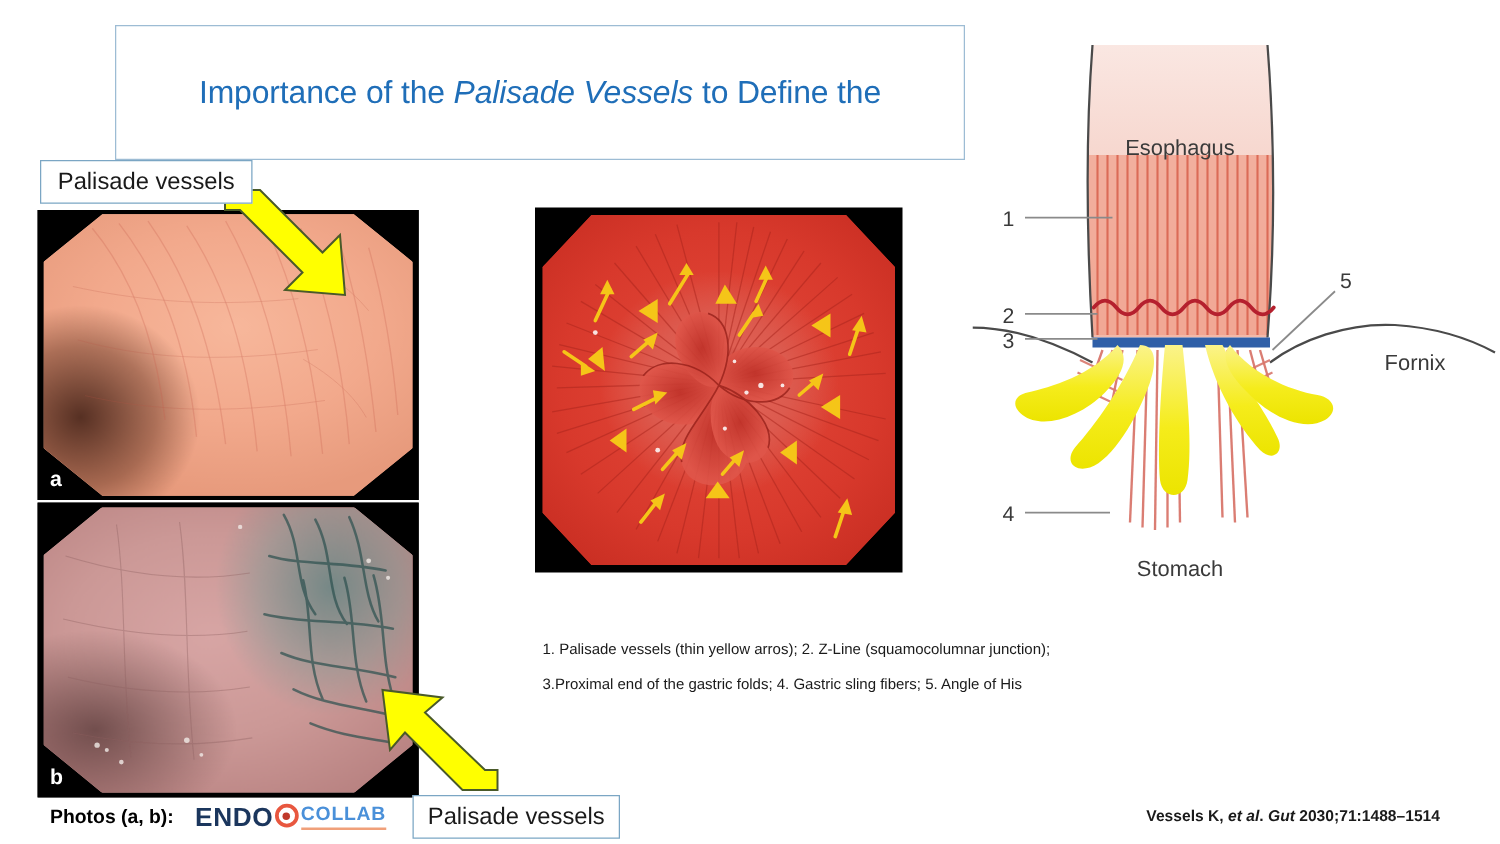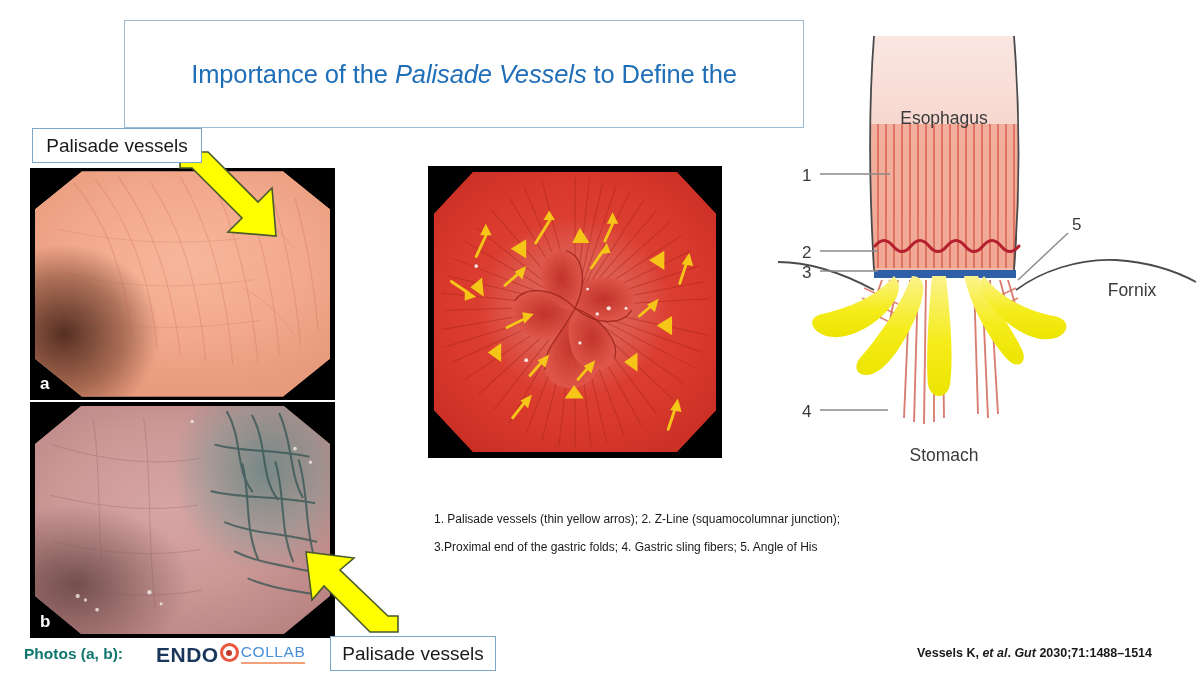--- a/index.html
+++ b/index.html
@@ -10,21 +10,21 @@
     font-family:"Liberation Sans", sans-serif;
     overflow:hidden;
     position:relative;
   }
   #slide{position:absolute;left:0;top:0;width:1200px;height:675px;background:#fff;}
 
   
   .title-box{
     position:absolute;left:92px;top:20px;width:680px;height:108px;
     border:1px solid #9dbcd4;background:#ffffff;box-sizing:border-box;
-    display:flex;flex-direction:column;align-items:center;justify-content:center;margin-left:32px;
+    display:flex;flex-direction:column;align-items:center;justify-content:center;
   }
   .title-line{
     color:#1f6eb8;font-size:25.5px;line-height:44px;white-space:nowrap;
     letter-spacing:-0.1px;
   }
   .title-line em{font-style:italic;}
 
   
   .callout{
     position:absolute;border:1px solid #7ba6c4;background:#fff;
@@ -81,34 +81,34 @@
   
   #diagram{position:absolute;left:778px;top:18px;width:420px;height:470px;}
 
   
   .caption-line{
     position:absolute;color:#1a1a1a;font-size:12px;white-space:nowrap;
   }
   #caption-1{left:434px;top:512px;}
   #caption-2{left:434px;top:540px;}
 
-  #photos-credit{position:absolute;left:24px;top:645px;font-size:15.5px;font-weight:bold;color:#0f766e;}
+  #photos-credit{position:absolute;left:40px;top:645px;font-size:15.5px;font-weight:bold;color:#000000;}
   #logo{position:absolute;left:156px;top:643px;height:24px;display:flex;align-items:flex-start;}
   .logo-endo{font-size:21px;font-weight:bold;color:#1b365d;letter-spacing:.5px;}
   .logo-o{
     display:inline-block;width:19px;height:19px;border-radius:50%;
     border:3.5px solid #e8573f;box-sizing:border-box;position:relative;
     margin:0 1px;vertical-align:-2px;
   }
   .logo-o::after{
     content:"";position:absolute;left:50%;top:50%;width:6px;height:6px;
     border-radius:50%;background:#c0392b;transform:translate(-50%,-50%);
   }
   .logo-collab-wrap{position:relative;display:inline-block;margin-left:1px;}
-  .logo-collab{font-size:15.5px;font-weight:normal;color:#4a90d9;letter-spacing:.6px;}
+  .logo-collab{font-size:15.5px;font-weight:bold;color:#4a90d9;letter-spacing:.6px;}
   .logo-underline{position:absolute;left:0;right:0;bottom:-3px;height:2px;background:#f0a07a;}
 
   #citation{position:absolute;right:48px;top:646px;font-size:12.5px;font-weight:bold;color:#1a1a1a;white-space:nowrap;}
   #citation em{font-style:italic;}
 
   
   #arrow-layer{position:absolute;left:0;top:0;width:1200px;height:675px;pointer-events:none;z-index:30;}
 </style>
 </head>
 <body>

